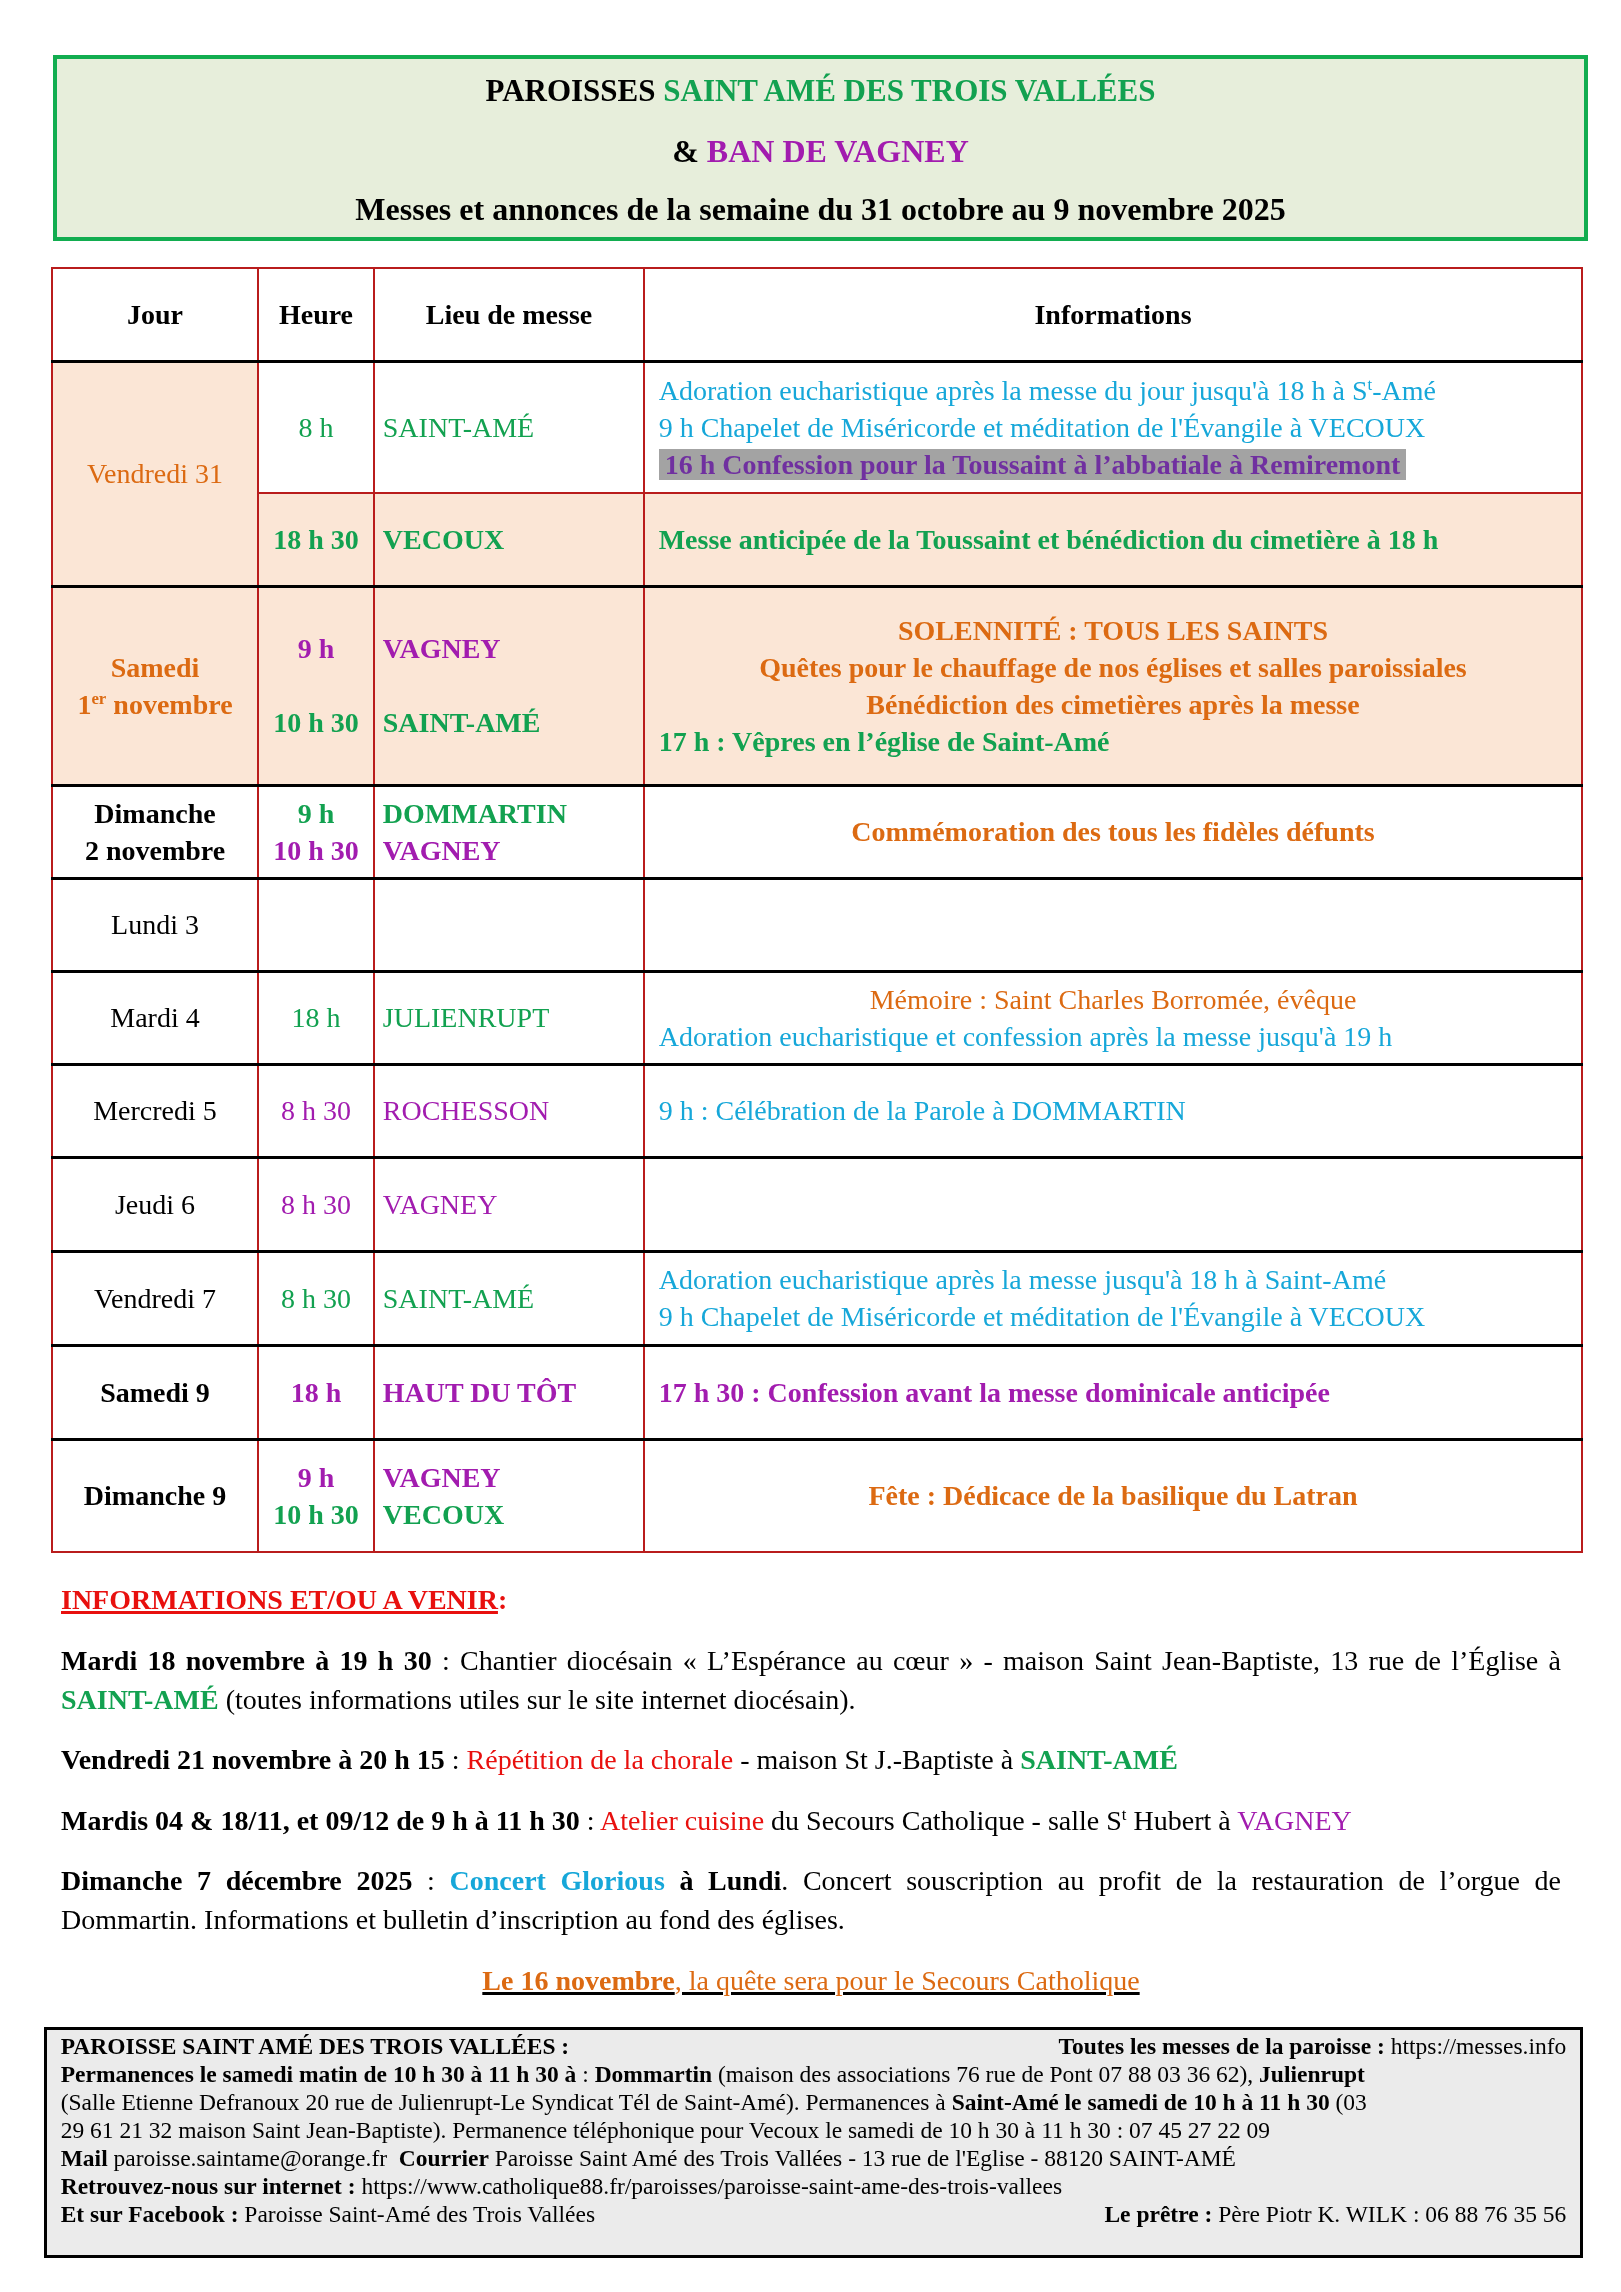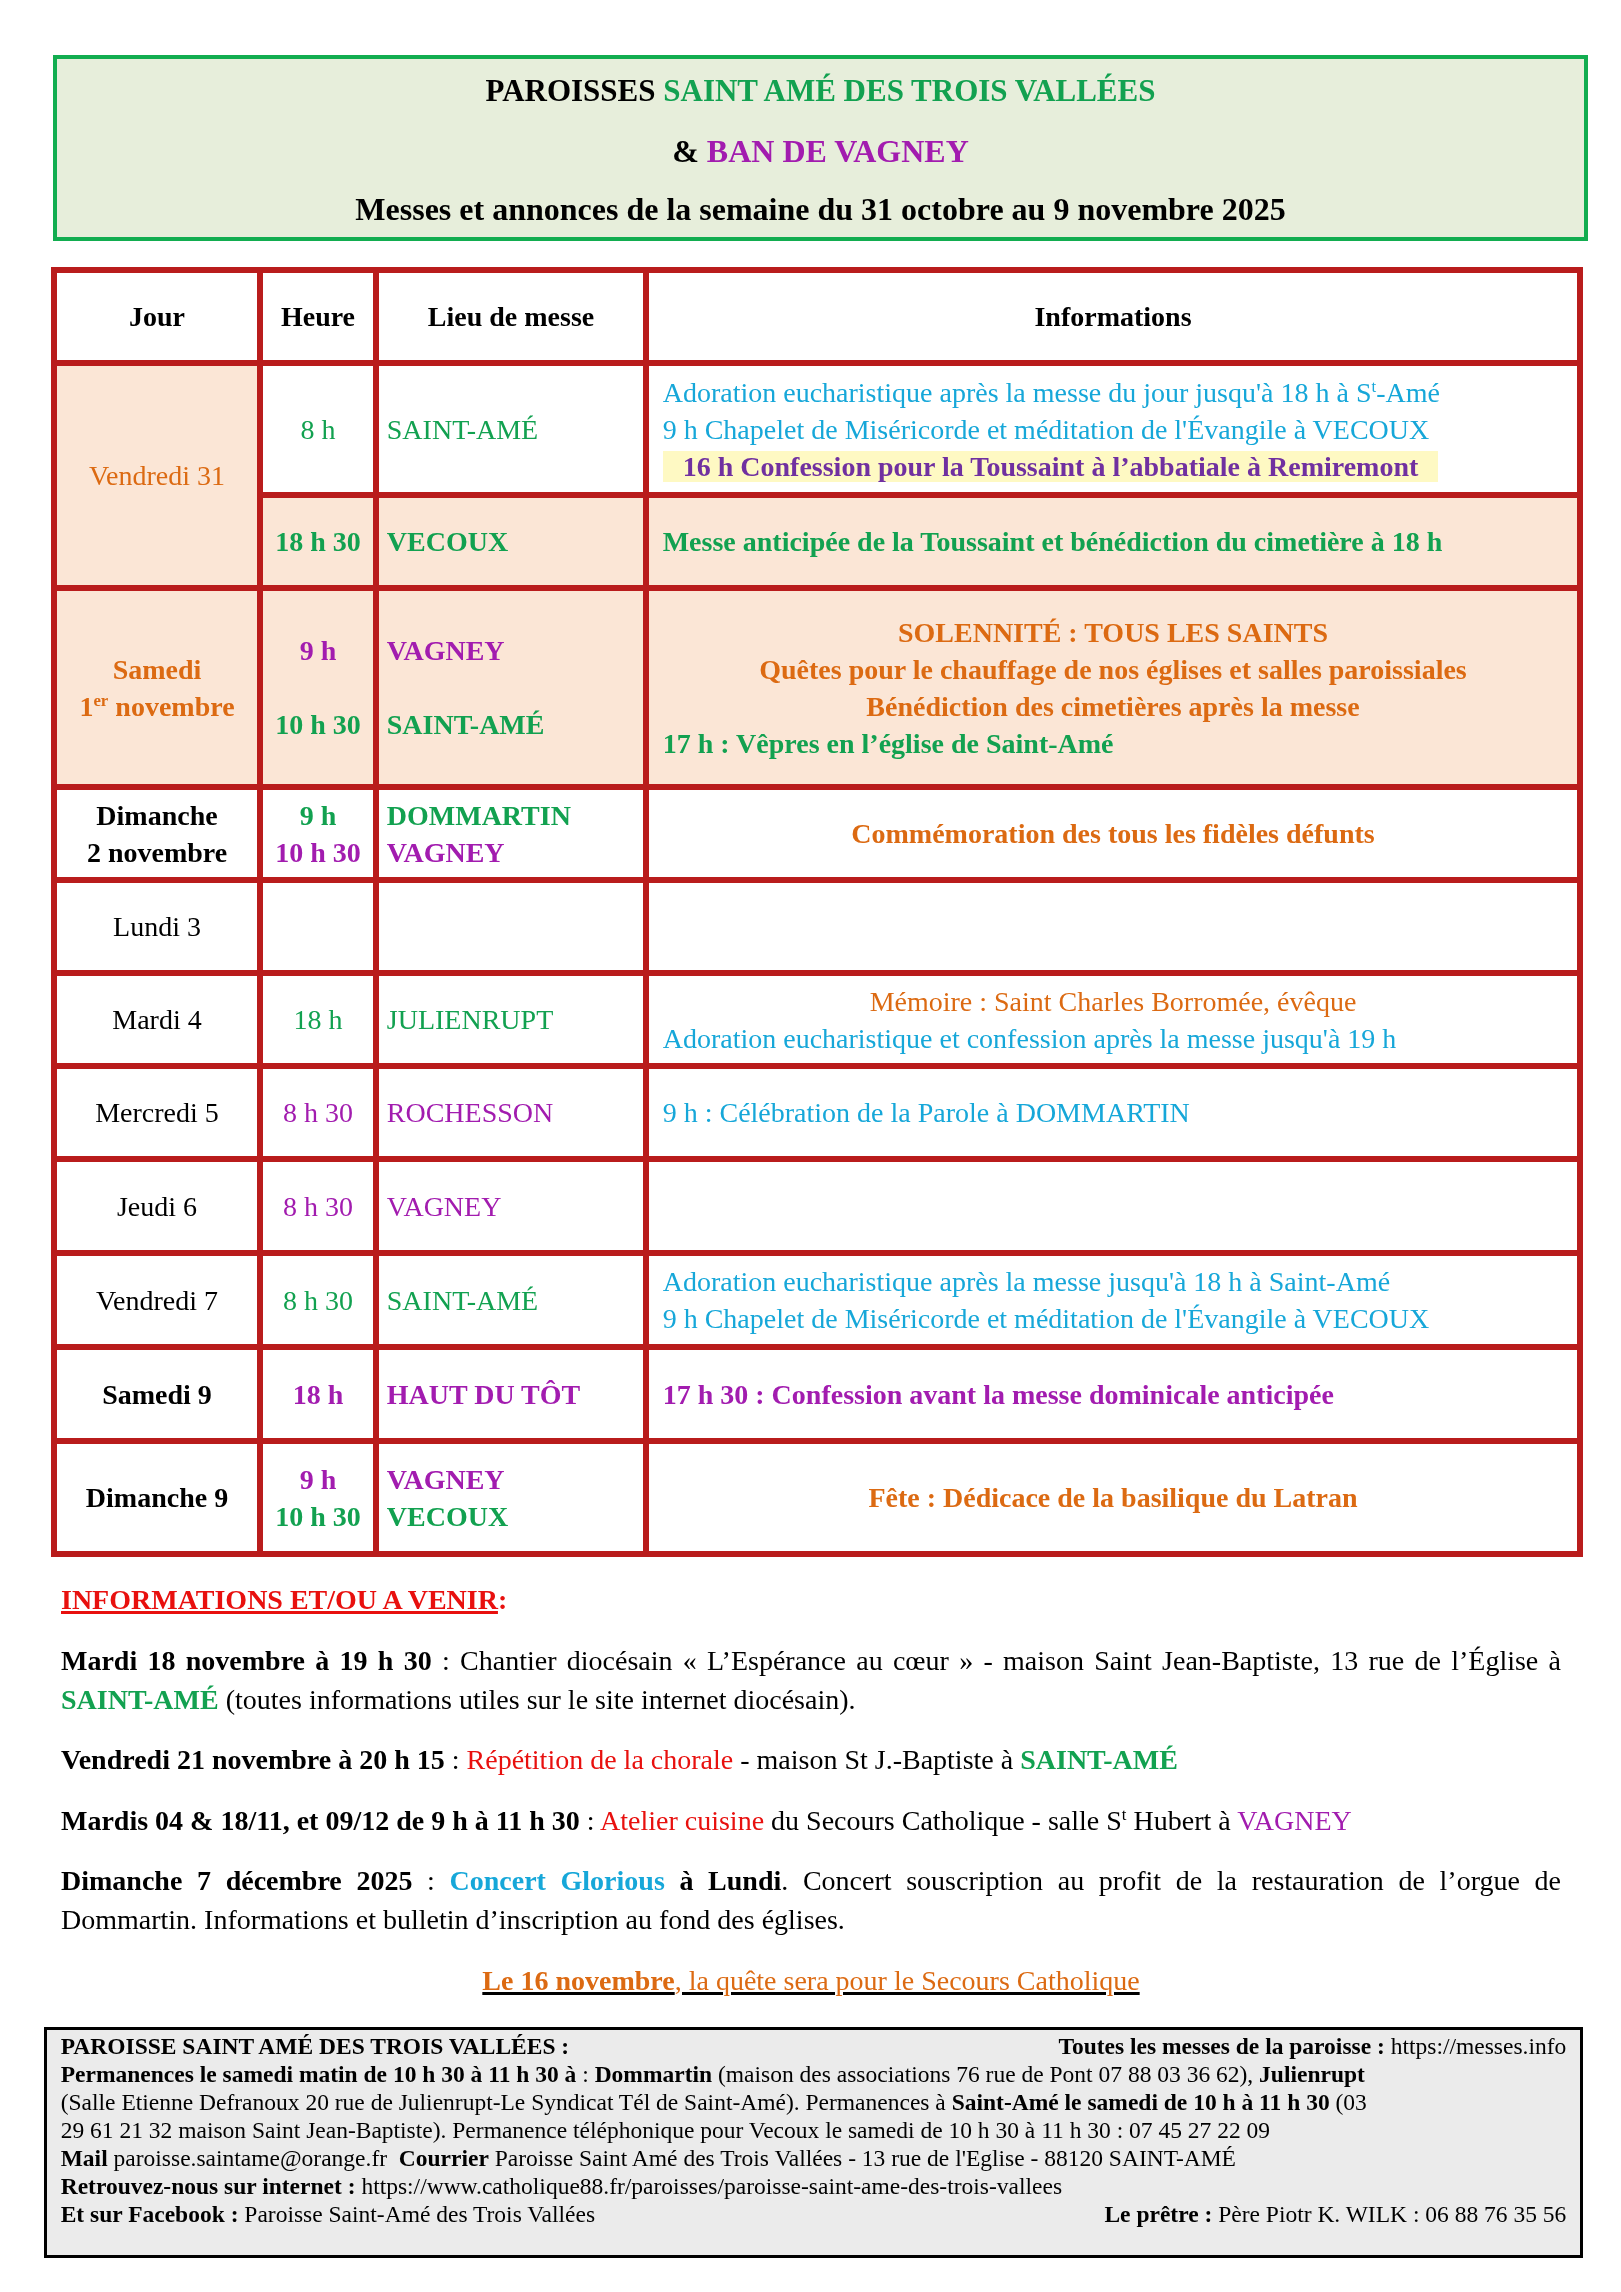--- a/index.html
+++ b/index.html
@@ -23,35 +23,35 @@
   #header-box .l1 { position: absolute; left: 0; right: 0; top: 9.8px; font-size: 31px; line-height: 43px; }
   #header-box .l2 { position: absolute; left: 0; right: 0; top: 71px; font-size: 32px; line-height: 43px; }
   #header-box .l3 { position: absolute; left: 0; right: 0; top: 129px; font-size: 32px; line-height: 43px; }
 
   
   #schedule {
     position: absolute; left: 51px; top: 267px; width: 1532px;
     border-collapse: collapse; table-layout: fixed;
   }
   #schedule td, #schedule th {
-    border: 6px solid #b91c1c; vertical-align: middle; font-size: 28px; line-height: 37px;
+    border: 2px solid #b91c1c; vertical-align: middle; font-size: 28px; line-height: 37px;
   }
   #schedule tr.rowsep td { border-top: 3.9px solid #000; }
   #schedule th { font-weight: bold; text-align: center; height: 93px; }
   #schedule col.c1 { width: 206px; }
   #schedule col.c2 { width: 116px; }
   #schedule col.c3 { width: 270px; }
   #schedule td.day { text-align: center; }
   #schedule td.hour { text-align: center; }
   #schedule td.place { text-align: left; padding-left: 7.8px; }
   #schedule td.info { padding: 0 13.7px; }
   #schedule td.info.center { text-align: center; margin-left: 24px; }
   .peach { background: #fbe6d6; }
   .dash-bottom { border-bottom: 2px dashed #000 !important; margin-left: 6px; }
-  .hl-purple { background: #fef9c3; padding: 0 20px; }
+  .hl-purple { background: #a3a3a3; padding: 0 6px; }
   sup { font-size: 0.6em; line-height: 0; vertical-align: super; }
 
   
   #info-section { position: absolute; left: 61px; top: 1580px; width: 1500px; font-size: 28px; line-height: 39px; }
   #info-section .title { color: #e8100e; font-weight: bold; text-decoration: underline; text-decoration-thickness: 2.9px; margin-bottom: 21.6px; }
   #info-section p { margin-bottom: 21.6px; text-align: justify; }
   #info-section .quete { text-align: center; color: #dc6a12; text-decoration: underline; text-decoration-color: #000; text-decoration-thickness: 2.9px; margin-top: 5.9px; }
 
   
   #footer-box {

